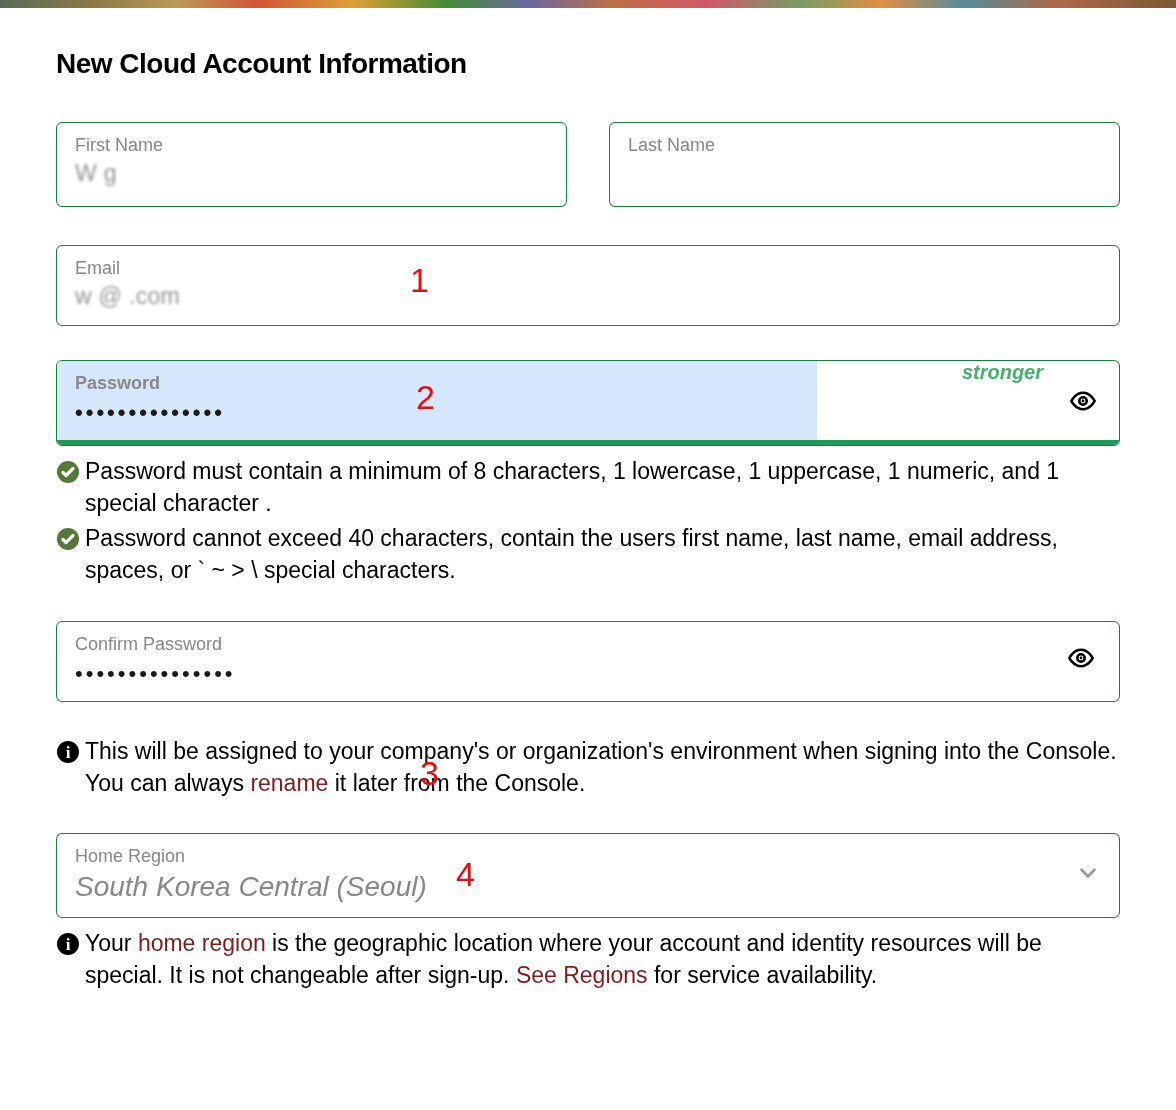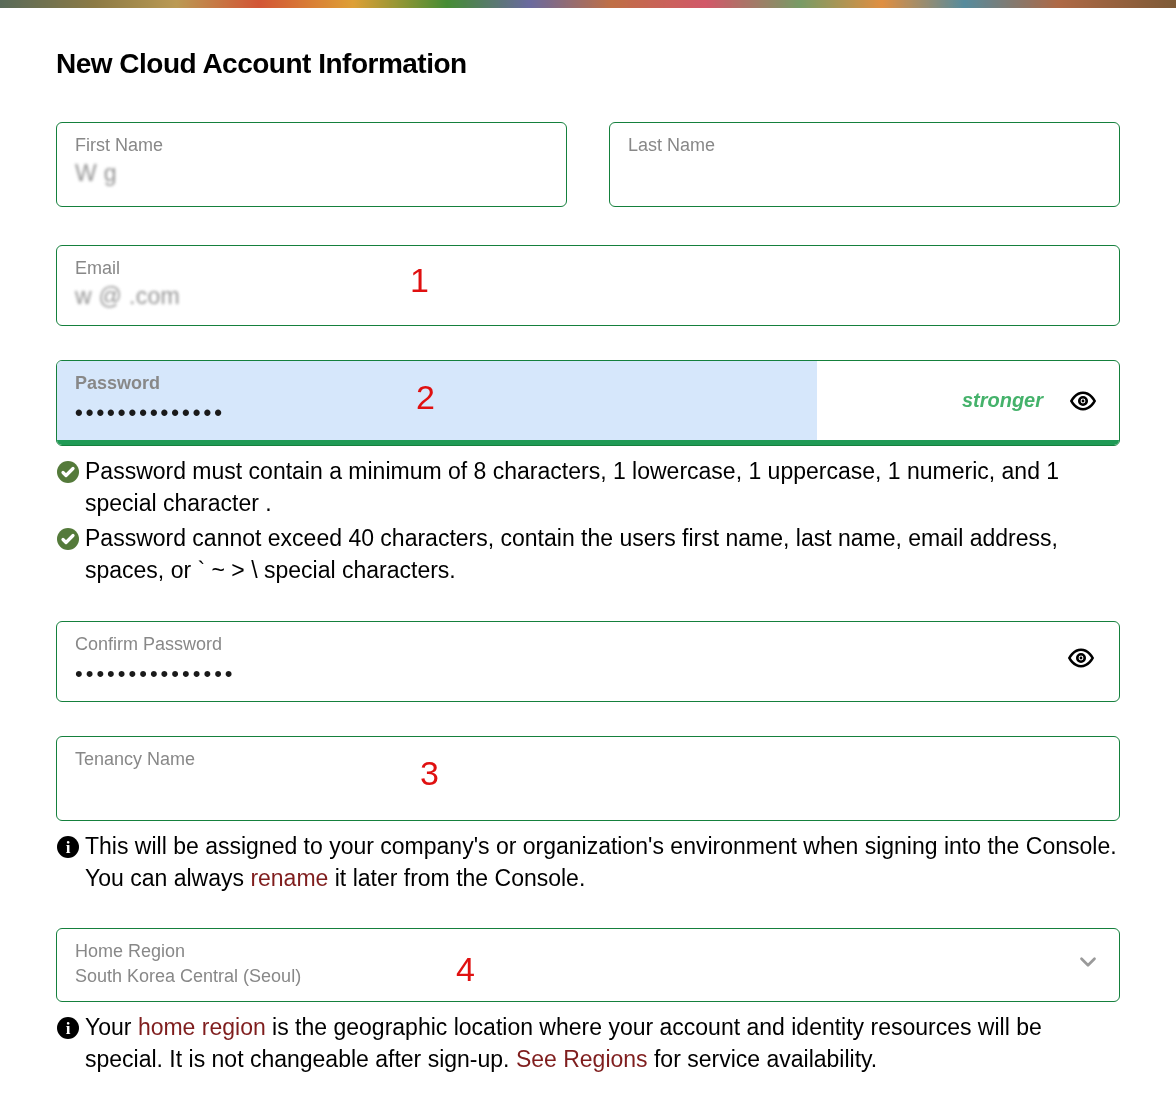--- a/index.html
+++ b/index.html
@@ -66,21 +66,20 @@
     font-weight: bold;
   }
   .pw-highlight {
     flex: 0 0 760px;
     background: #d6e7fb;
     padding: 12px 18px 14px 18px;
   }
   .pw-right {
     flex: 1 1 auto;
     display: flex;
-    align-items: center;
     justify-content: flex-end;
     padding-right: 22px;
     gap: 26px;
   }
   .strength-text {
     color: #45b26b;
     font-style: italic;
     font-size: 20px;
   }
   .eye-btn { color:#000; cursor:pointer; display:flex; align-items:center; }
@@ -128,21 +127,21 @@
     font-weight: 400;
     pointer-events: none;
     font-family: Arial, sans-serif;
   }
 
   
   .chevron { color:#9a9a9a; }
   .chevron svg { width:26px; height:26px; }
   .field.select { display:flex; align-items:center; }
   .field.select .field-text { flex:1 1 auto; }
-  .select-value { color:#888888; font-size:18px; }
+  .select-value { color:#888888; font-size:28px;font-style:italic; }
 
   
   .obscured { color:#666; filter: blur(1.4px); opacity:0.7; display:inline-block; }
 
 </style>
 </head>
 <body>
 
 <div class="top-strip"></div>
 
@@ -216,24 +215,20 @@
         <svg viewBox="0 0 24 24">
             <path fill="none" stroke="currentColor" stroke-width="2.2" d="M2 12s3.5-7 10-7 10 7 10 7-3.5 7-10 7S2 12 2 12z"></path>
             <circle cx="12" cy="12" r="3.2" fill="none" stroke="currentColor" stroke-width="2.2"></circle>
             <circle cx="12" cy="12" r="1.2" fill="currentColor"></circle>
           </svg>
       </span>
     </div>
   </div>
 
   <div class="block" style="position:relative;">
-    <div class="field">
-      <span class="field-label">Tenancy Name</span>
-      <span class="field-value obscured">              </span>
-    </div>
     <span class="anno" style="left:364px; top:18px;">3</span>
 
     <div class="hint">
       <svg class="hint-icon info-icon" viewBox="0 0 24 24">
           <circle cx="12" cy="12" r="11"></circle>
           <text class="info-icon-text" x="12" y="18" text-anchor="middle">i</text>
         </svg>
       <span>
         <span>This will be assigned to your company's or organization's environment when signing into the Console. You can always </span><a class="inline-link">rename</a><span> it later from the Console.</span>
       </span>

